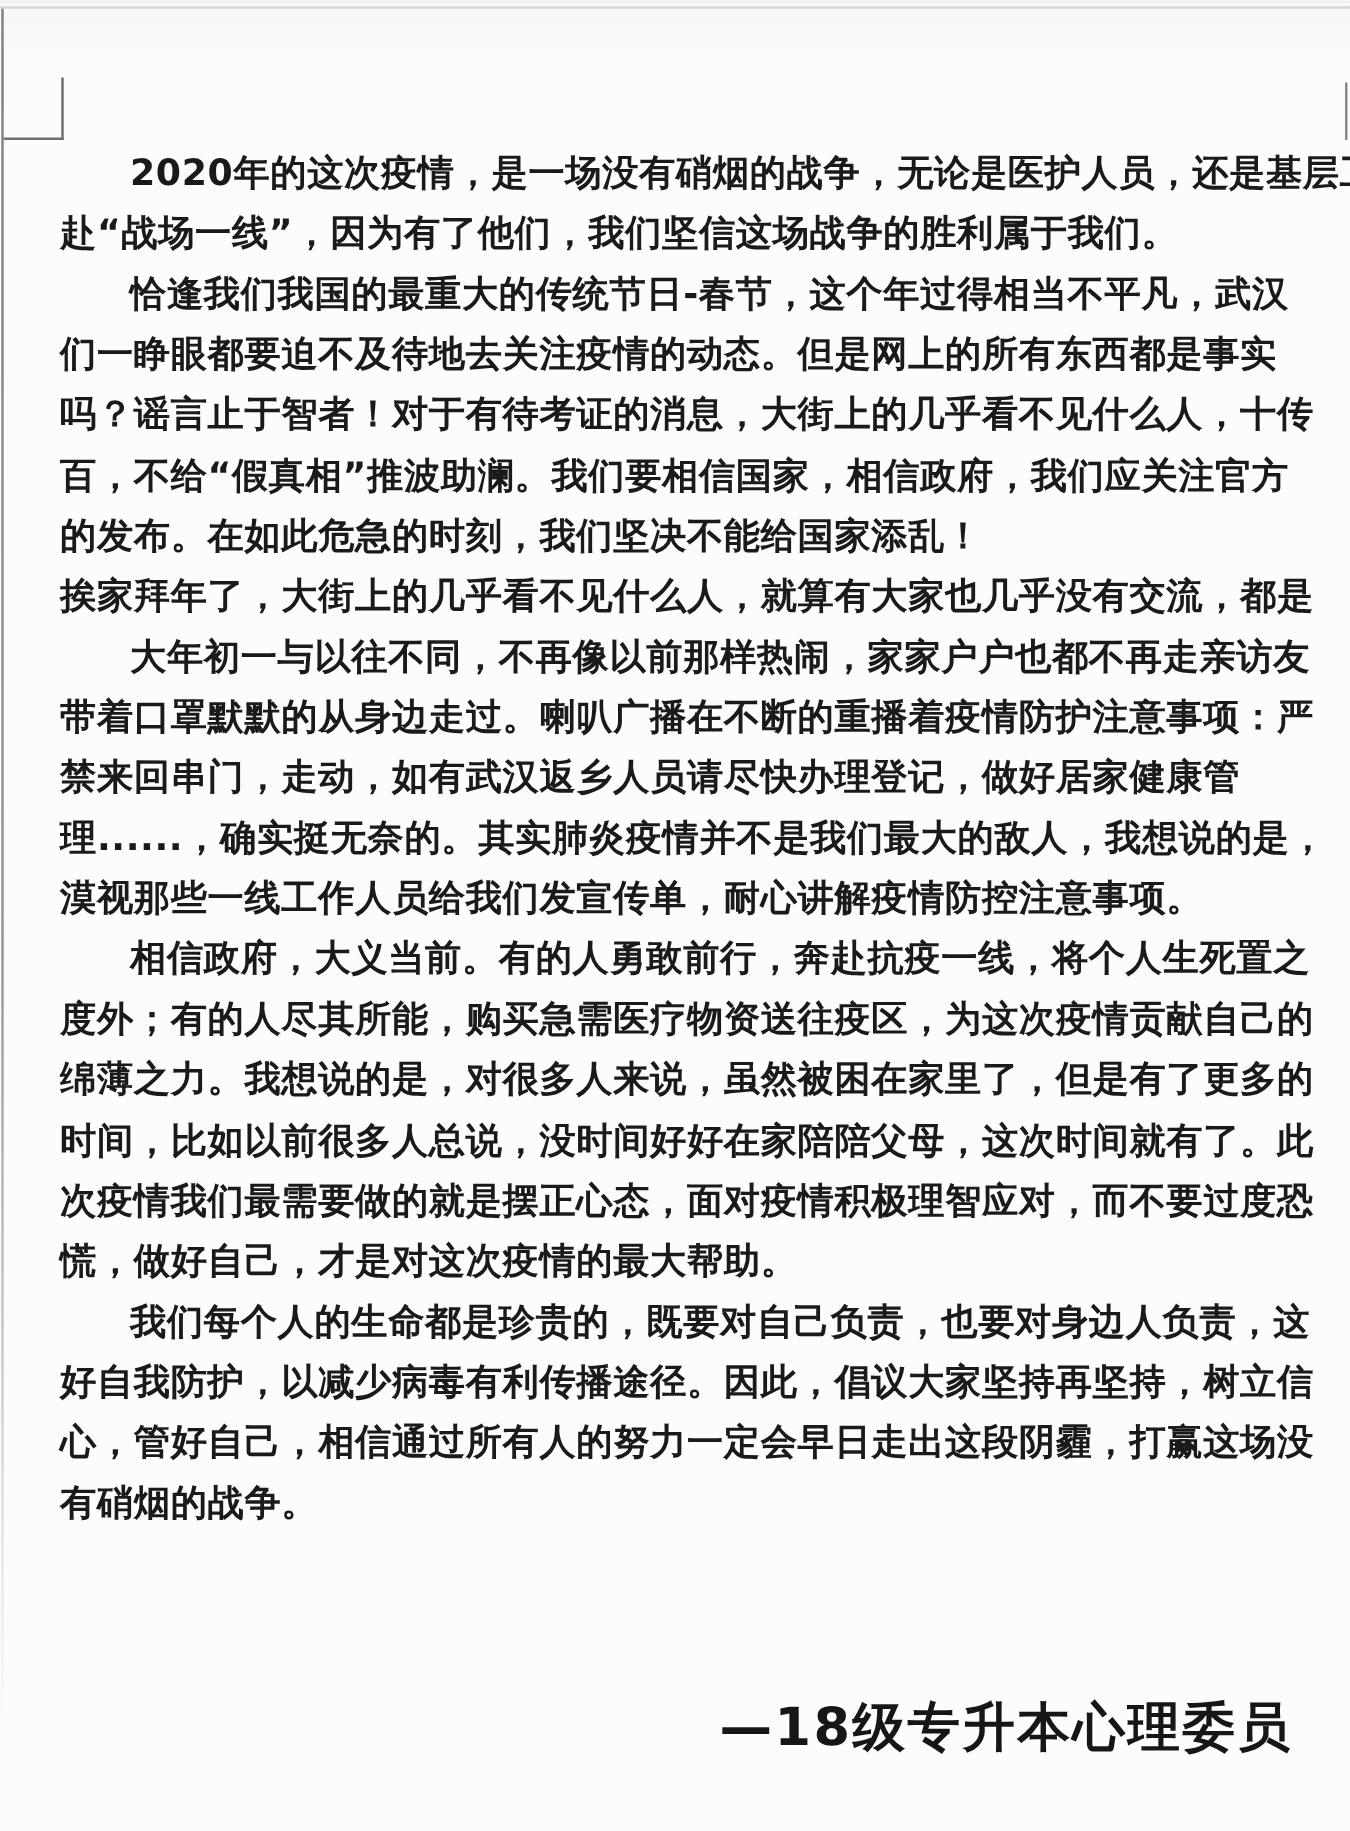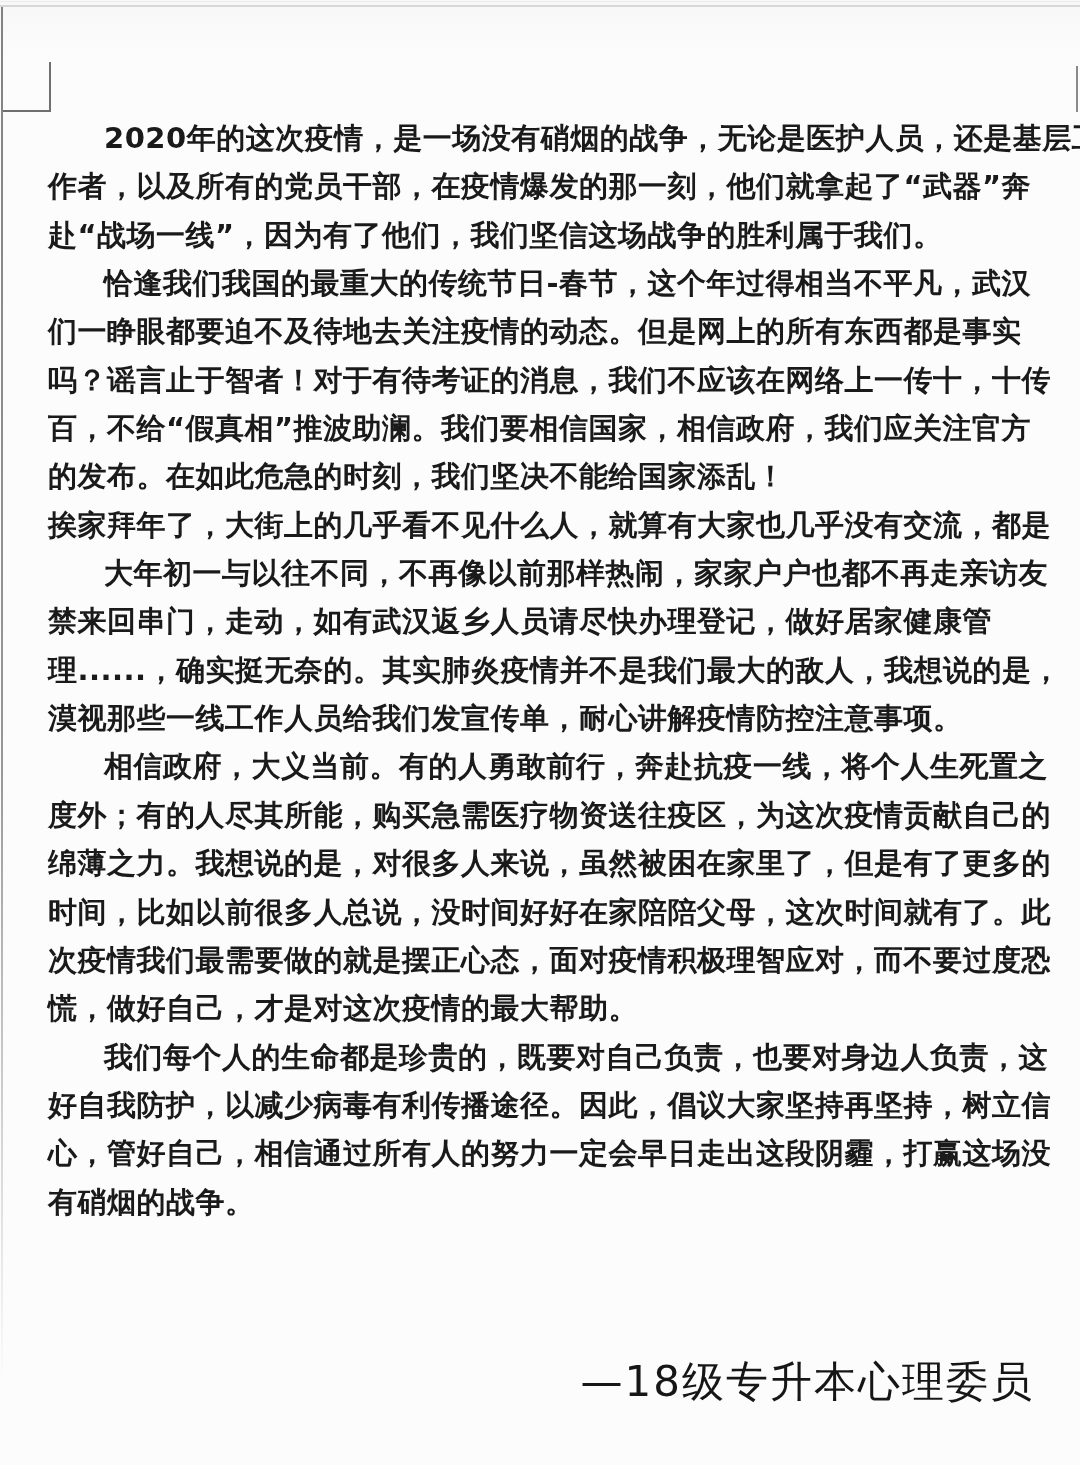--- a/index.html
+++ b/index.html
@@ -76,48 +76,48 @@
   }
   .doc-text .line.indent {
     padding-left: 56px;
   }
   .signature {
     position: absolute;
     top: 1352px;
     right: 46px;
     color: #161616;
     font-size: 42px;
-    font-weight: 400;
+    font-weight: 700;
     letter-spacing: 2px;
     white-space: nowrap;
     line-height: 60px;
   }
 </style>
 </head>
 <body>
 
 <div class="page">
   <div class="top-edge-line-1"></div>
   <div class="top-edge-line-2"></div>
   <div class="left-edge-line"></div>
   <div class="corner-mark-v"></div>
   <div class="corner-mark-h"></div>
   <div class="right-edge-mark"></div>
 
   <div class="doc-text">
       <div class="line indent">2020年的这次疫情，是一场没有硝烟的战争，无论是医护人员，还是基层工</div>
-      <div class="line">作者，以及所有的党员干部，在疫情爆发的那一刻，他们就拿起了“武器”奔</div>
       <div class="line">赴“战场一线”，因为有了他们，我们坚信这场战争的胜利属于我们。</div>
       <div class="line indent">恰逢我们我国的最重大的传统节日-春节，这个年过得相当不平凡，武汉</div>
       <div class="line">们一睁眼都要迫不及待地去关注疫情的动态。但是网上的所有东西都是事实</div>
-      <div class="line">吗？谣言止于智者！对于有待考证的消息，我们不应该在网络上一传十，十传</div>
+      <div class="line">吗？谣言止于智者！对于有待考证的消息，大街上的几乎看不见什么人，十传</div>
       <div class="line">百，不给“假真相”推波助澜。我们要相信国家，相信政府，我们应关注官方</div>
       <div class="line">的发布。在如此危急的时刻，我们坚决不能给国家添乱！</div>
       <div class="line">挨家拜年了，大街上的几乎看不见什么人，就算有大家也几乎没有交流，都是</div>
       <div class="line indent">大年初一与以往不同，不再像以前那样热闹，家家户户也都不再走亲访友</div>
+      <div class="line">带着口罩默默的从身边走过。喇叭广播在不断的重播着疫情防护注意事项：严</div>
       <div class="line">禁来回串门，走动，如有武汉返乡人员请尽快办理登记，做好居家健康管</div>
       <div class="line">理......，确实挺无奈的。其实肺炎疫情并不是我们最大的敌人，我想说的是，</div>
       <div class="line">漠视那些一线工作人员给我们发宣传单，耐心讲解疫情防控注意事项。</div>
       <div class="line indent">相信政府，大义当前。有的人勇敢前行，奔赴抗疫一线，将个人生死置之</div>
       <div class="line">度外；有的人尽其所能，购买急需医疗物资送往疫区，为这次疫情贡献自己的</div>
       <div class="line">绵薄之力。我想说的是，对很多人来说，虽然被困在家里了，但是有了更多的</div>
       <div class="line">时间，比如以前很多人总说，没时间好好在家陪陪父母，这次时间就有了。此</div>
       <div class="line">次疫情我们最需要做的就是摆正心态，面对疫情积极理智应对，而不要过度恐</div>
       <div class="line">慌，做好自己，才是对这次疫情的最大帮助。</div>
       <div class="line indent">我们每个人的生命都是珍贵的，既要对自己负责，也要对身边人负责，这</div>

